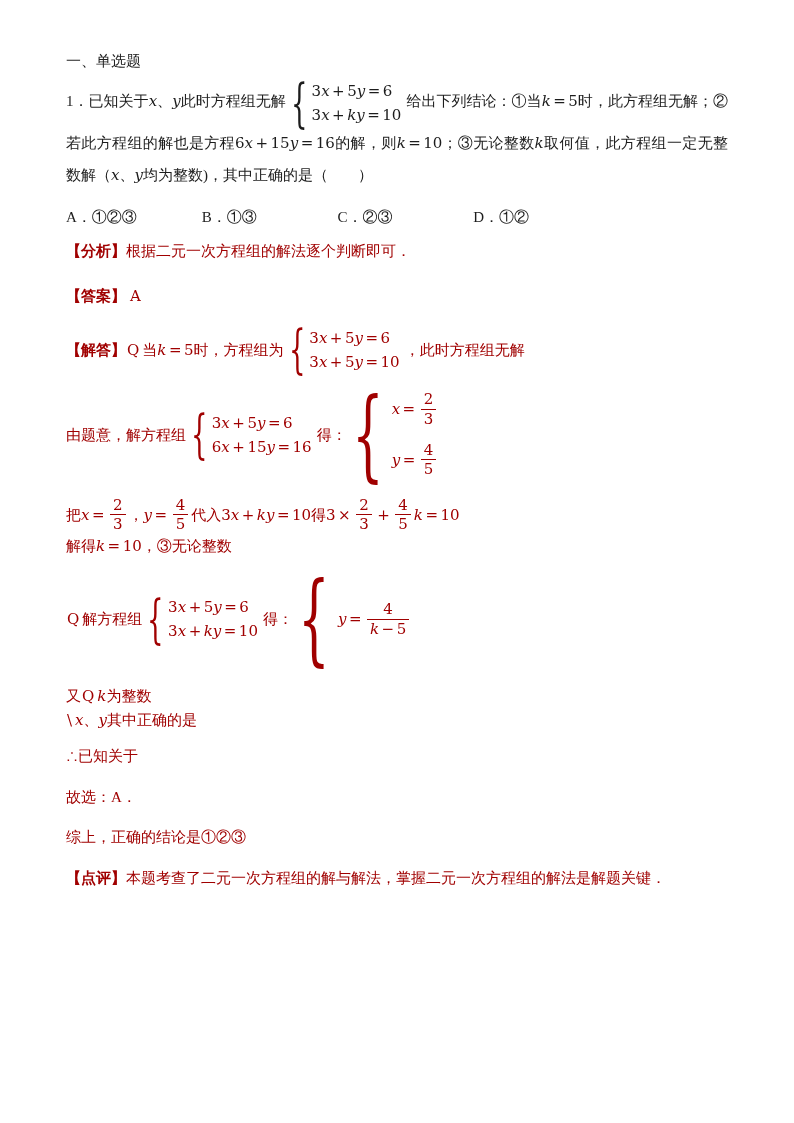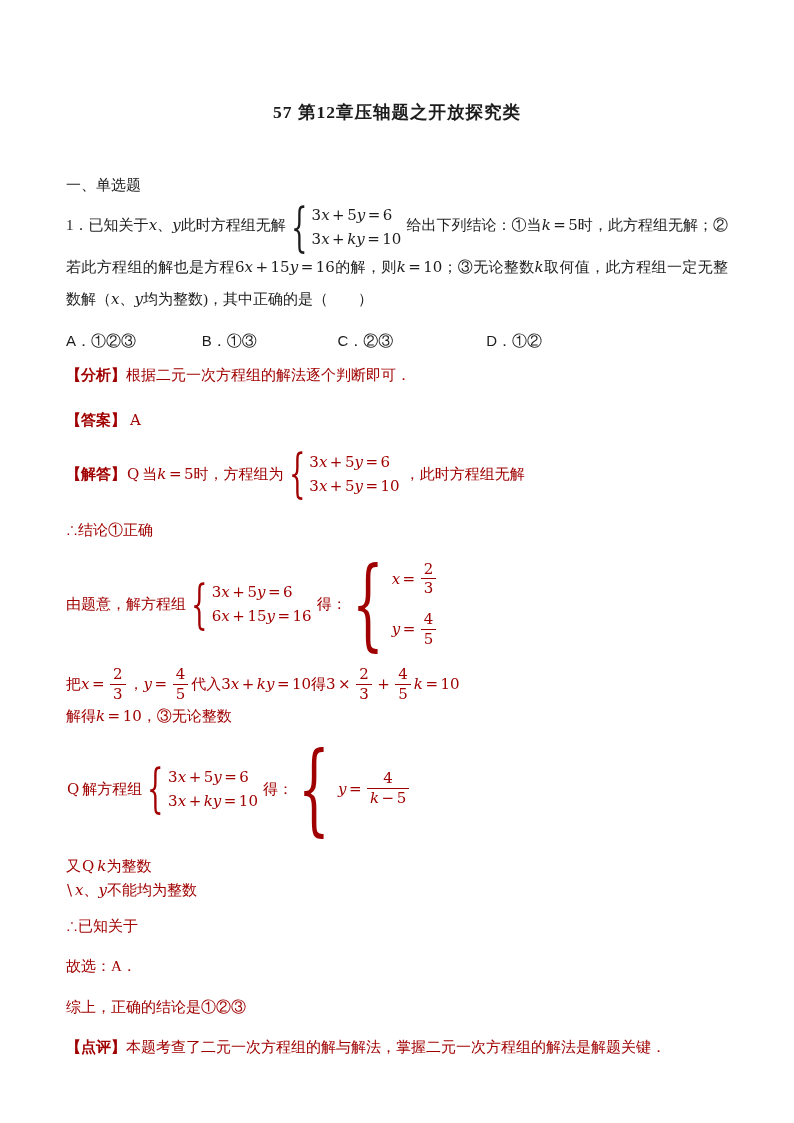--- a/index.html
+++ b/index.html
@@ -28,31 +28,30 @@
   .cases-sm .brace{font-size:52px;}
   .cases-lg .brace{font-size:100px;}
   .cases-lg .lines{gap:12px;}
   .frac{display:inline-flex;flex-direction:column;align-items:center;vertical-align:middle;
         line-height:1.25;margin:0 3px;text-align:center;}
   .frac>span{padding:0 3px;}
   .frac .den{border-top:1px solid currentColor;}
   .sol-row{display:inline-flex;align-items:center;}
   .opts{margin-top:16px;}
   .opt{display:inline-block;width:132px;}
-  .opt:last-child{width:auto;margin-left:13px;}
-  .opt-latin{font-family:Liberation Sans, sans-serif;}
+  .opt:last-child{width:auto;}
+  .opt-latin{font-family:Liberation Serif, serif;}
   .mt-lg{margin-top:20px;}
   .mt-md{margin-top:16px;}
 </style>
 </head>
 <body>
 
 <div class="page">
 
-  <h1 class="title">57 第12章压轴题之开放探究类</h1>
 
   <div class="sec">一、单选题</div>
 
   <p class="q"><span>1．已知关于</span><span class="math"><i>x</i>、<i>y</i></span><span>此时方程组无解</span><span class="cases cases-sm">
         <span class="brace">{</span>
         <span class="lines">
           <span class="math">3<i>x</i><span class="op">+</span>5<i>y</i><span class="op">=</span>6</span>
           <span class="math">3<i>x</i><span class="op">+</span><i>k</i><i>y</i><span class="op">=</span>10</span>
         </span>
       </span><span>给出下列结论：①当</span><span class="math"><i>k</i><span class="op">=</span>5</span><span>时，此方程组无解；②若此方程组的解也是方程</span><span class="math">6<i>x</i><span class="op">+</span>15<i>y</i><span class="op">=</span>16</span><span>的解，则</span><span class="math"><i>k</i><span class="op">=</span>10</span><span>；③无论整数</span><span class="math"><i>k</i></span><span>取何值，此方程组一定无整数解（</span><span class="math"><i>x</i>、<i>y</i></span><span>均为整数)，其中正确的是（　　）</span></p>
@@ -77,21 +76,20 @@
       <span class="cases cases-sm">
         <span class="brace">{</span>
         <span class="lines">
           <span class="math">3<i>x</i><span class="op">+</span>5<i>y</i><span class="op">=</span>6</span>
           <span class="math">3<i>x</i><span class="op">+</span>5<i>y</i><span class="op">=</span>10</span>
         </span>
       </span>
       <span>，此时方程组无解</span>
   </div>
 
-  <p class="line red mt-lg">∴结论①正确</p>
 
   <div class="row red mt-md">
     <span>由题意，解方程组</span>
       <span class="cases cases-sm">
         <span class="brace">{</span>
         <span class="lines">
           <span class="math">3<i>x</i><span class="op">+</span>5<i>y</i><span class="op">=</span>6</span>
           <span class="math">6<i>x</i><span class="op">+</span>15<i>y</i><span class="op">=</span>16</span>
         </span>
       </span>
@@ -180,21 +178,21 @@
   <div class="row red mt-lg">
     <span>又</span>
       <span class="sym">Q</span>
       <span class="math"><i>k</i></span>
       <span>为整数</span>
   </div>
 
   <div class="row red">
     <span class="sym">\</span>
       <span class="math"><i>x</i>、<i>y</i></span>
-      <span>不能均为整数</span>
+      <span>其中正确的是</span>
   </div>
 
   <p class="line red">∴已知关于</p>
 
   <p class="line red">故选：A．</p>
 
   <p class="line red">综上，正确的结论是①②③</p>
 
   <p class="line red"><span class="tag">【点评】</span><span>本题考查了二元一次方程组的解与解法，掌握二元一次方程组的解法是解题关键．</span></p>
 

